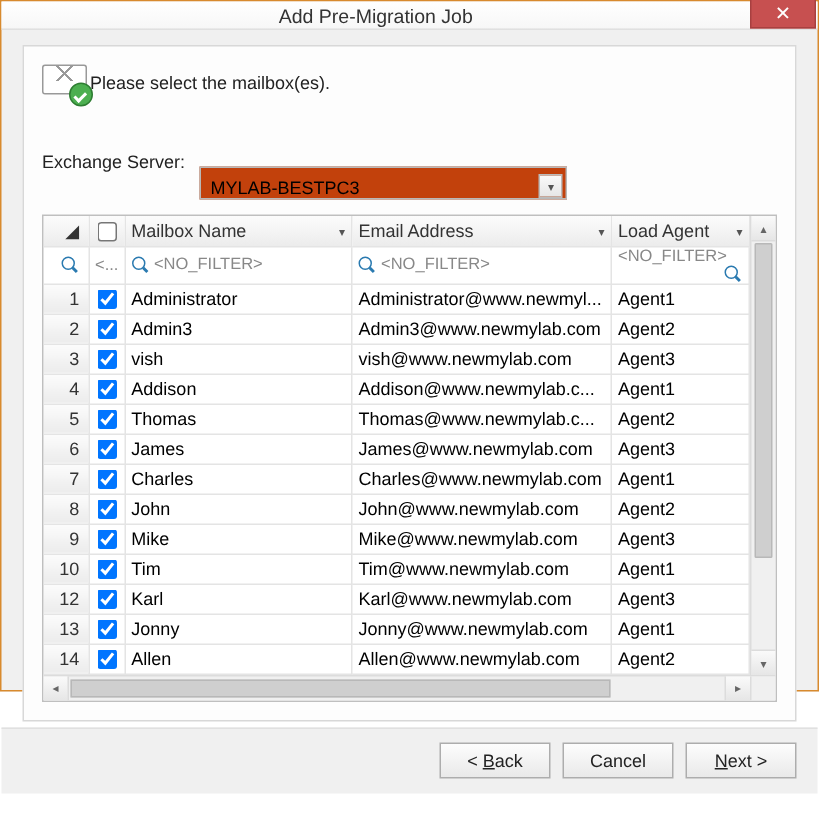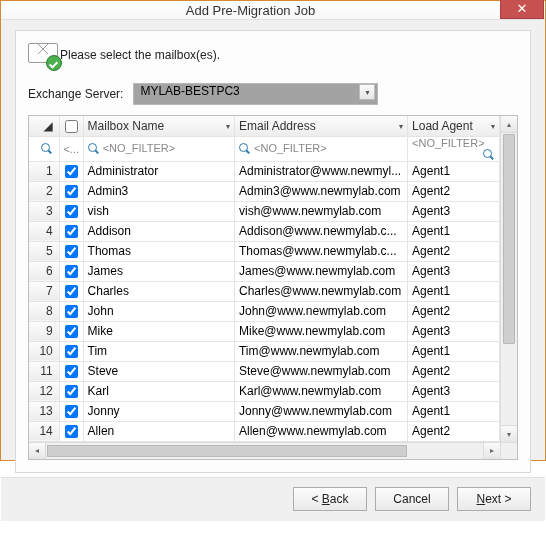--- a/index.html
+++ b/index.html
@@ -109,26 +109,27 @@
     display: flex;
     align-items: center;
     gap: 10px;
     margin-bottom: 10px;
   }
   .server-row label { font-size: 12px; color: #222; }
   .combo {
     flex: 0 0 245px;
     height: 22px;
     border: 1px solid #b8b8b8;
-    background: #a3a3a3;
-    display: flex;
-    align-items: flex-start;
+    background: #c2410c;
+    display: flex;
+    align-items: flex-end;
     padding: 0 2px 0 6px;
     font-size: 12px;
     position: relative;
+    margin-top: 28px;
   }
   .combo .combo-text { flex: 1; }
   .combo .caret {
     width: 16px; height: 16px;
     border: 1px solid #bbb;
     background: linear-gradient(#fafafa,#e6e6e6);
     display: flex; align-items: center; justify-content: center;
     font-size: 8px; color: #555;
     cursor: pointer;
   }
@@ -392,27 +393,20 @@
                     <td class="col-agent">Agent3</td>
                   </tr>
                   <tr>
                     <td class="rownum">10</td>
                     <td class="chk"><input type="checkbox" checked="" style=""></td>
                     <td class="col-name">Tim</td>
                     <td class="col-email">Tim@www.newmylab.com</td>
                     <td class="col-agent">Agent1</td>
                   </tr>
                   <tr>
-                    <td class="rownum">11</td>
-                    <td class="chk"><input type="checkbox" checked="" style=""></td>
-                    <td class="col-name">Steve</td>
-                    <td class="col-email">Steve@www.newmylab.com</td>
-                    <td class="col-agent">Agent2</td>
-                  </tr>
-                  <tr>
                     <td class="rownum">12</td>
                     <td class="chk"><input type="checkbox" checked="" style=""></td>
                     <td class="col-name">Karl</td>
                     <td class="col-email">Karl@www.newmylab.com</td>
                     <td class="col-agent">Agent3</td>
                   </tr>
                   <tr>
                     <td class="rownum">13</td>
                     <td class="chk"><input type="checkbox" checked="" style=""></td>
                     <td class="col-name">Jonny</td>

